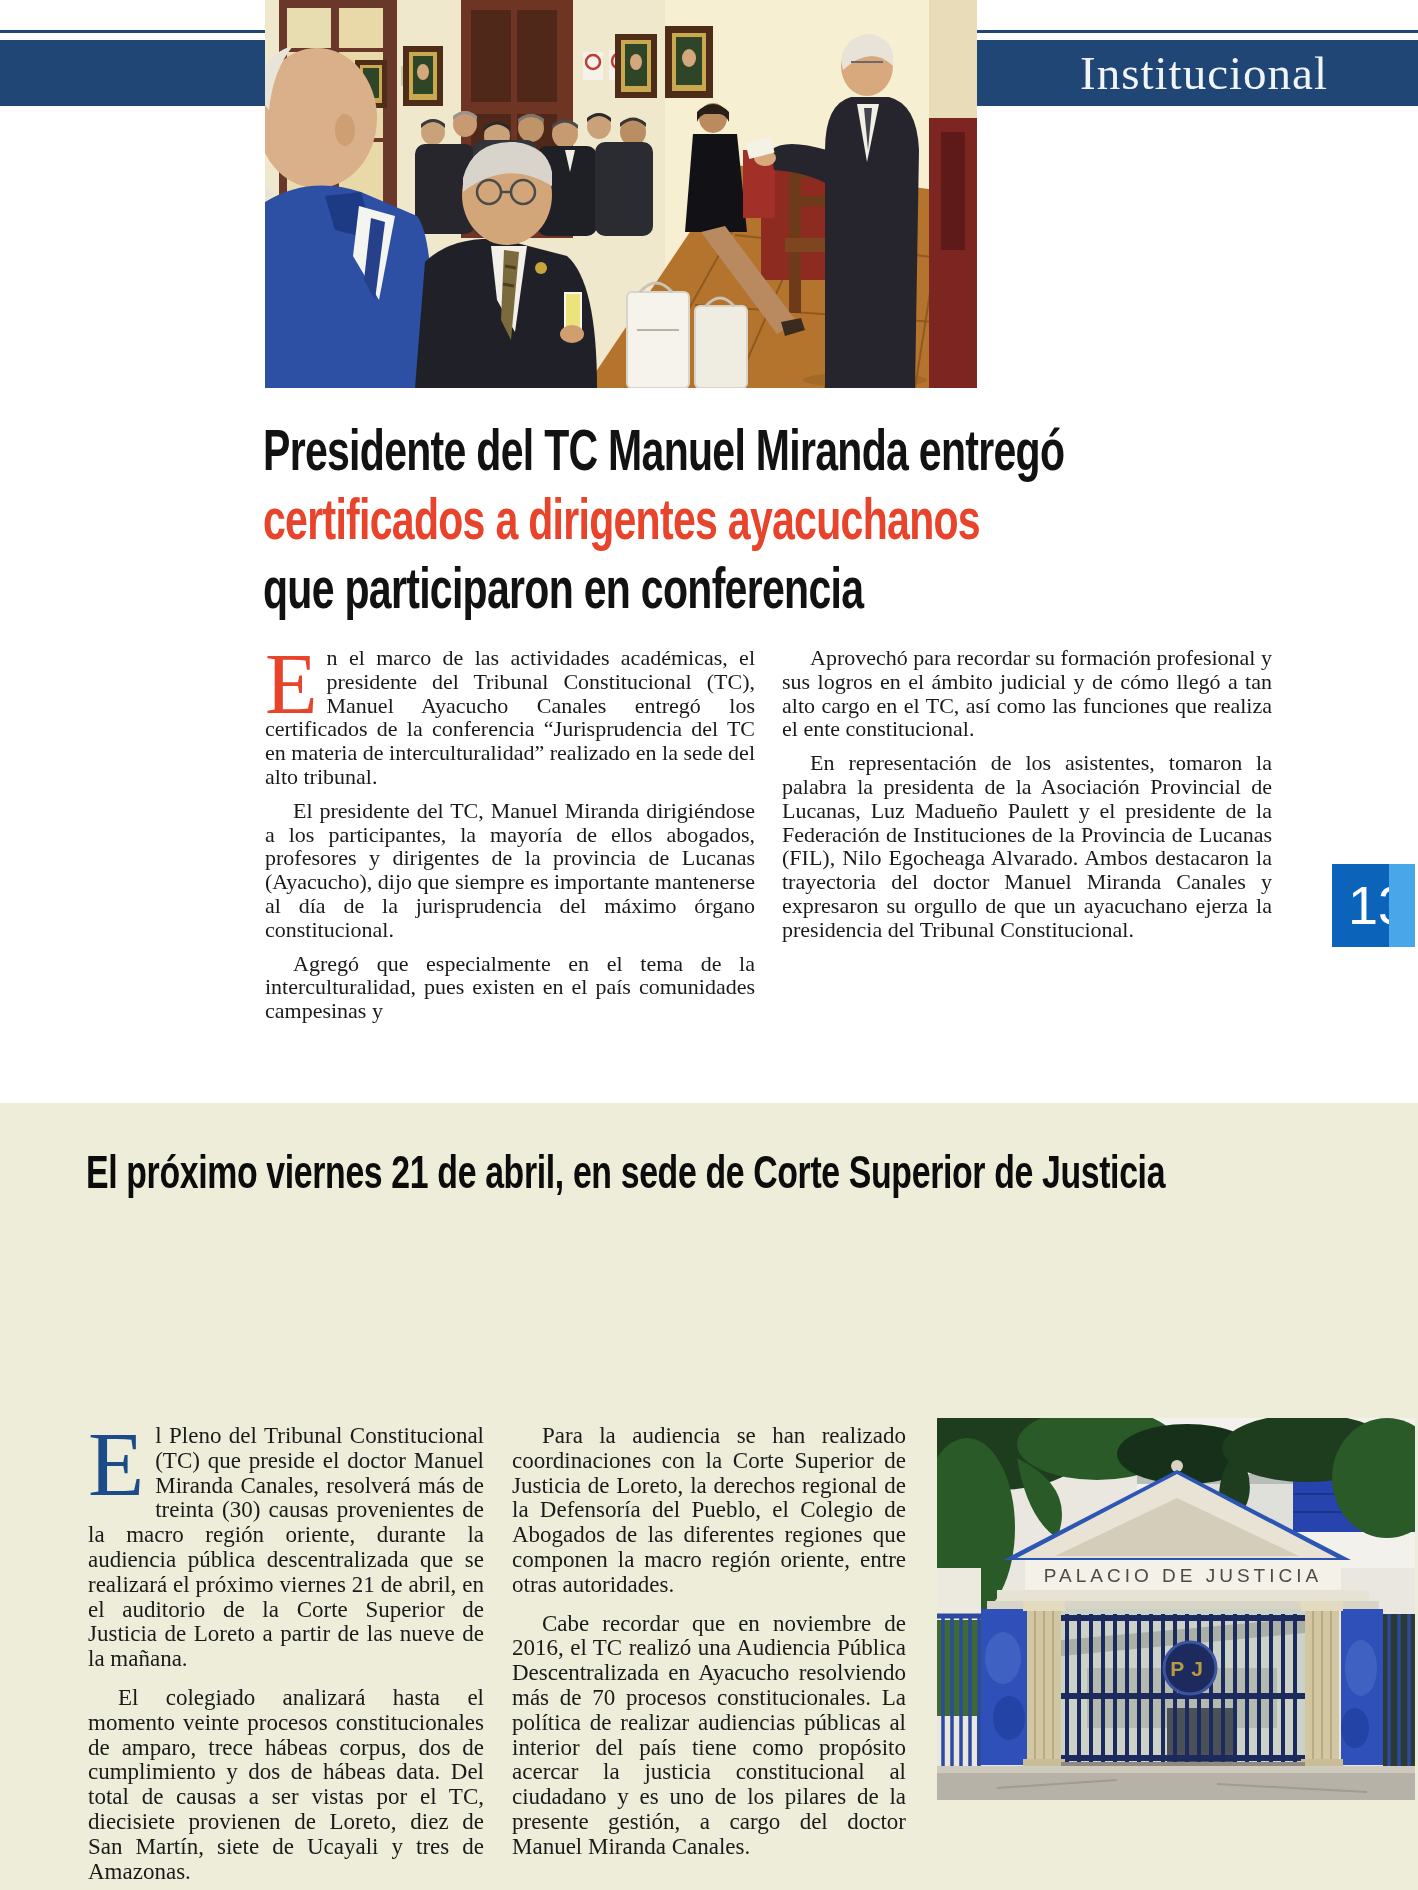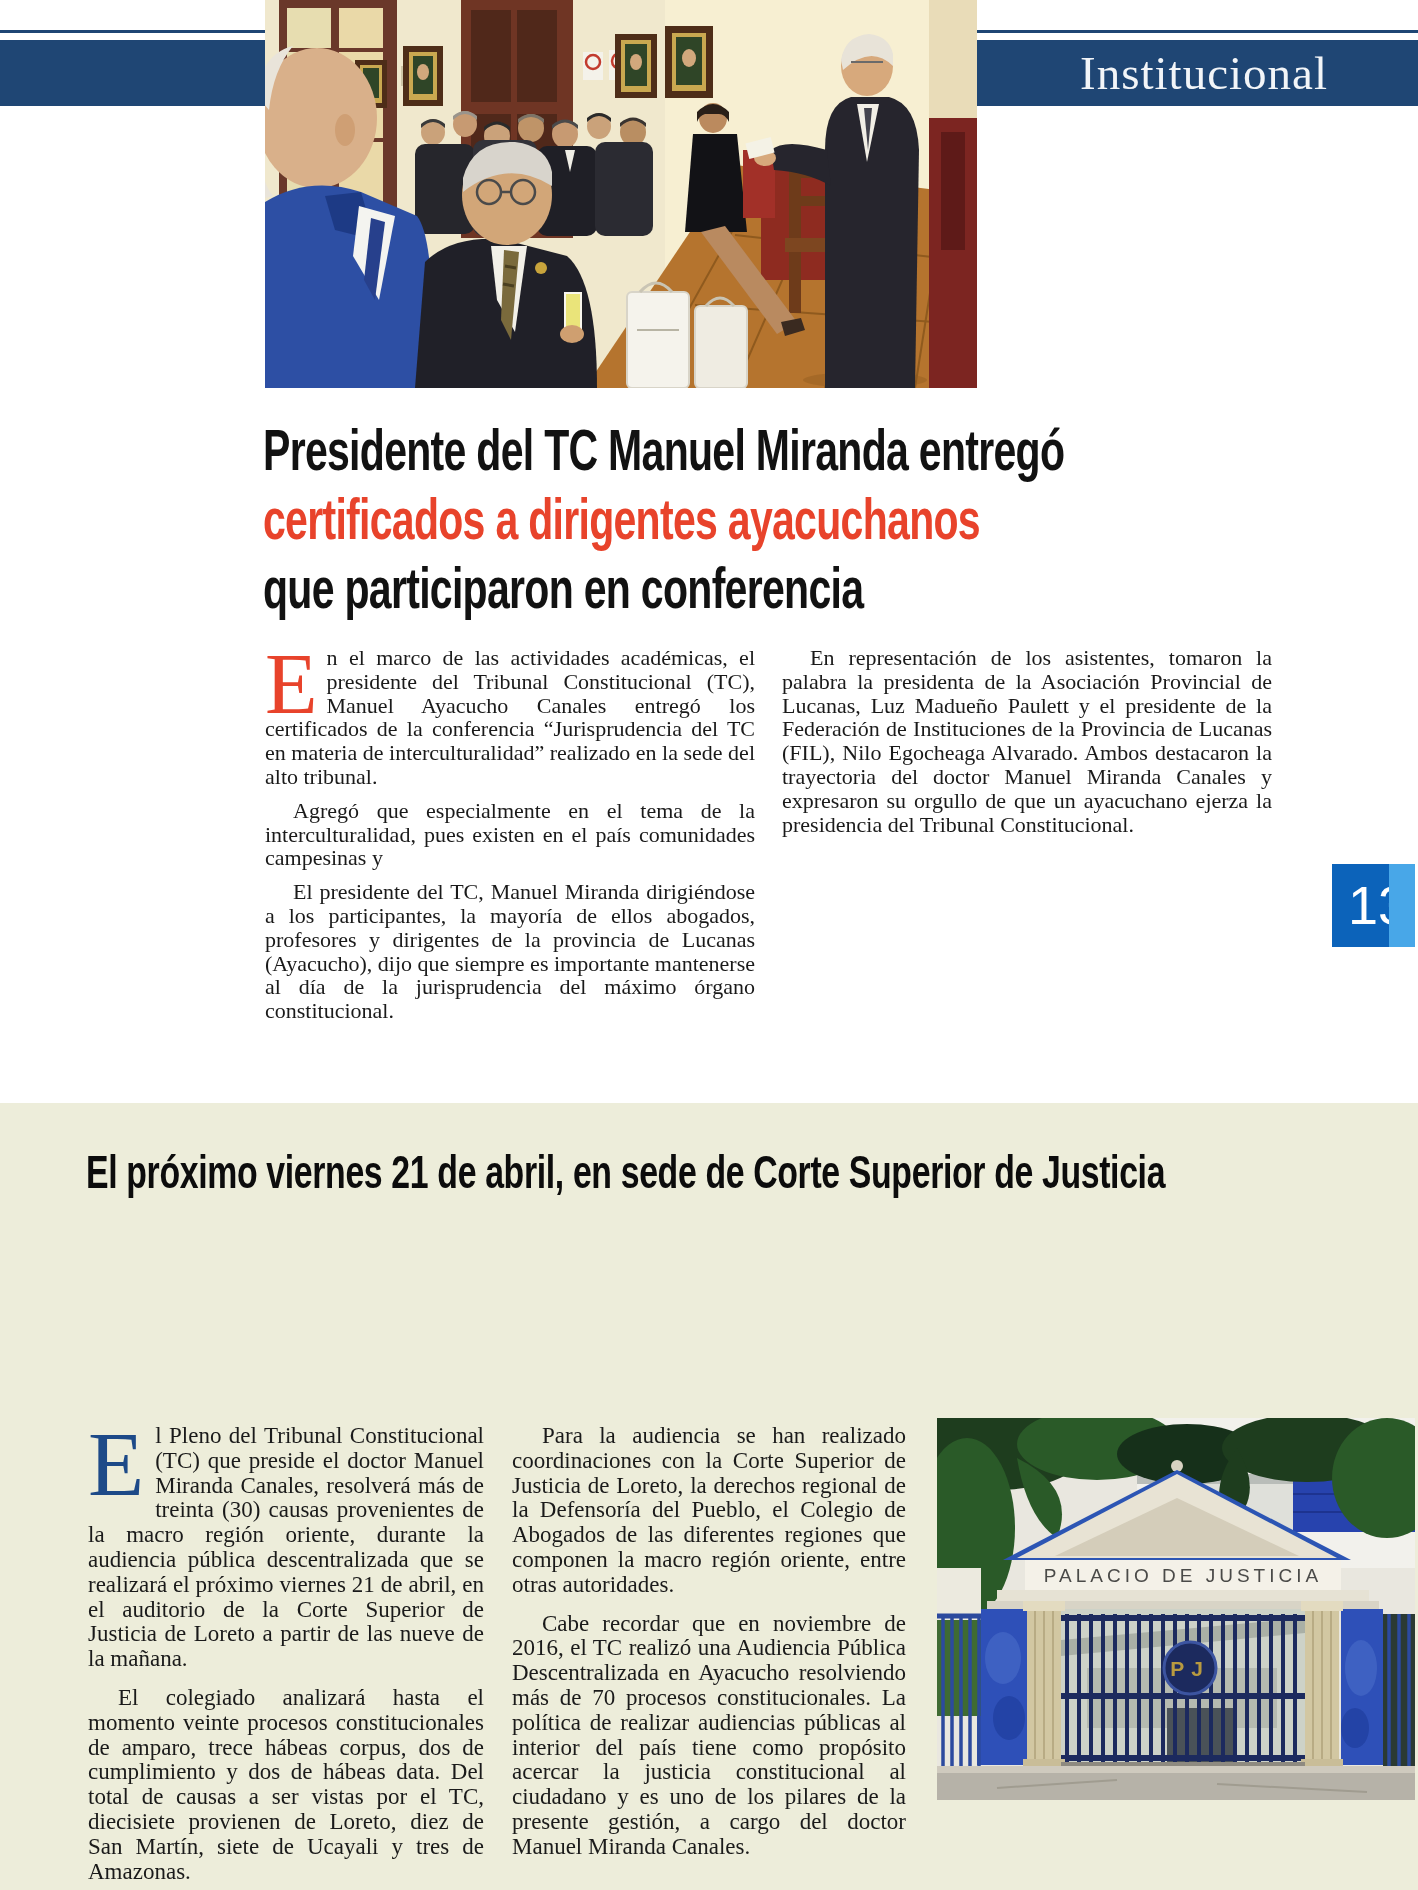--- a/index.html
+++ b/index.html
@@ -200,24 +200,25 @@
   </div>
 
   <div class="h1">
     <div>Presidente del TC Manuel Miranda entregó</div>
     <div class="red">certificados a dirigentes ayacuchanos</div>
     <div>que participaron en conferencia</div>
   </div>
 
   <div class="bodycol a1col a1c1">
     <p class="jp"><span class="dc dcred">E</span><span>n el marco de las actividades académicas, el presidente del Tribunal Constitucional (TC), Manuel Ayacucho Canales entregó los certificados de la conferencia “Jurisprudencia del TC en materia de interculturalidad” realizado en la sede del alto tribunal.</span></p>
+    <p class="jp ind1">El presidente del TC, Manuel Miranda dirigiéndose a los participantes, la mayoría de ellos abogados, profesores y dirigentes de la provincia de Lucanas (Ayacucho), dijo que siempre es importante mantenerse al día de la jurisprudencia del máximo órgano constitucional.</p>
     <p class="jp ind1">Agregó que especialmente en el tema de la interculturalidad, pues existen en el país comunidades campesinas y</p>
-    <p class="jp ind1">El presidente del TC, Manuel Miranda dirigiéndose a los participantes, la mayoría de ellos abogados, profesores y dirigentes de la provincia de Lucanas (Ayacucho), dijo que siempre es importante mantenerse al día de la jurisprudencia del máximo órgano constitucional.</p>
   </div>
   <div class="bodycol a1col a1c2">
+    <p class="jp ind1">Aprovechó para recordar su formación profesional y sus logros en el ámbito judicial y de cómo llegó a tan alto cargo en el TC, así como las funciones que realiza el ente constitucional.</p>
     <p class="jp ind1">En representación de los asistentes, tomaron la palabra la presidenta de la Asociación Provincial de Lucanas, Luz Madueño Paulett y el presidente de la Federación de Instituciones de la Provincia de Lucanas (FIL), Nilo Egocheaga Alvarado. Ambos destacaron la trayectoria del doctor Manuel Miranda Canales y expresaron su orgullo de que un ayacuchano ejerza la presidencia del Tribunal Constitucional.</p>
   </div>
 
   <div class="pagebox">13</div>
   <div class="pagebox-light"></div>
 
   <div class="cream"></div>
   <div class="kicker">El próximo viernes 21 de abril, en sede de Corte Superior de Justicia</div>
 
   <div class="bodycol a2col a2c1">

